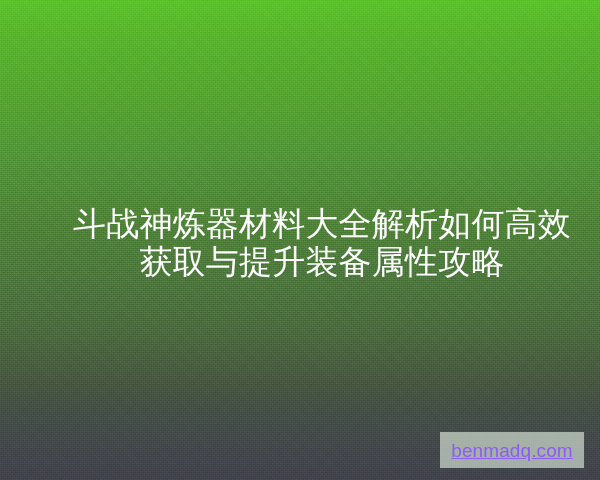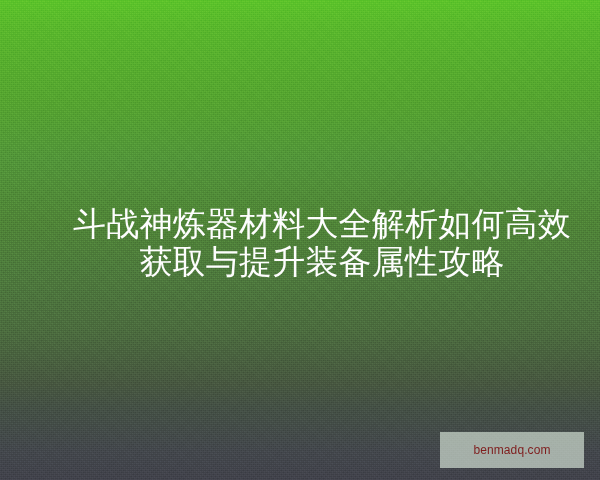--- a/index.html
+++ b/index.html
@@ -73,25 +73,26 @@
   .watermark {
     position: absolute;
     left: 440px;
     top: 432px;
     width: 144px;
     height: 36px;
     display: flex;
     align-items: center;
     justify-content: center;
     background: rgba(226, 240, 226, 0.62);
-    color: #7f1d1d;
-    font-size: 12px;
+    color: #8b5cf6;
+    font-size: 19px;
     line-height: 1;
     letter-spacing: 0.1px;
     font-weight: 400;
+    text-decoration: underline;
   }
 </style>
 </head>
 <body>
 
 <div class="canvas">
 
   <div class="bg-gradient"></div>
   <div class="bg-noise"></div>
 

